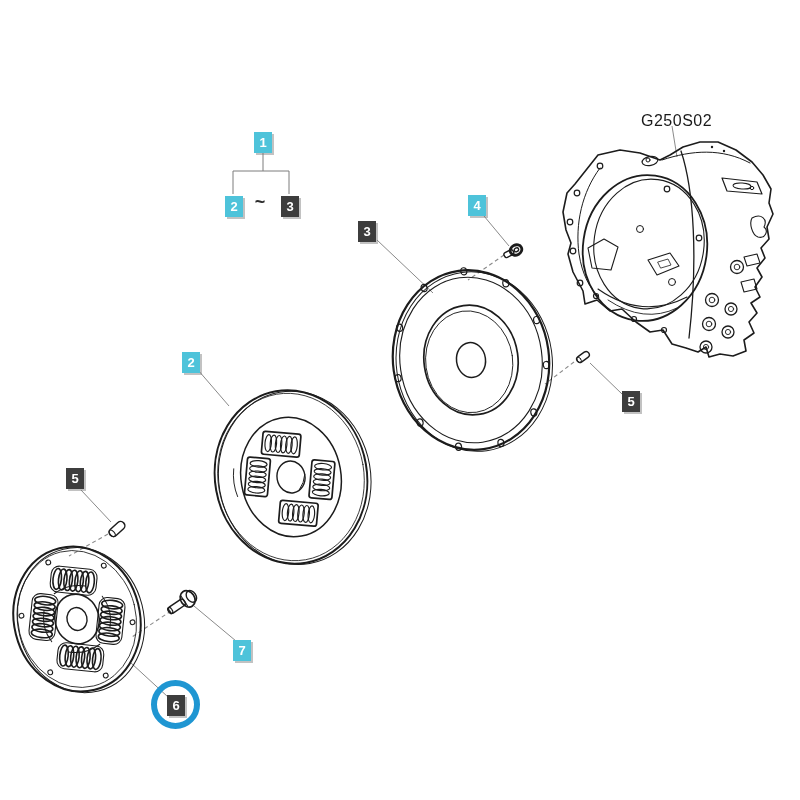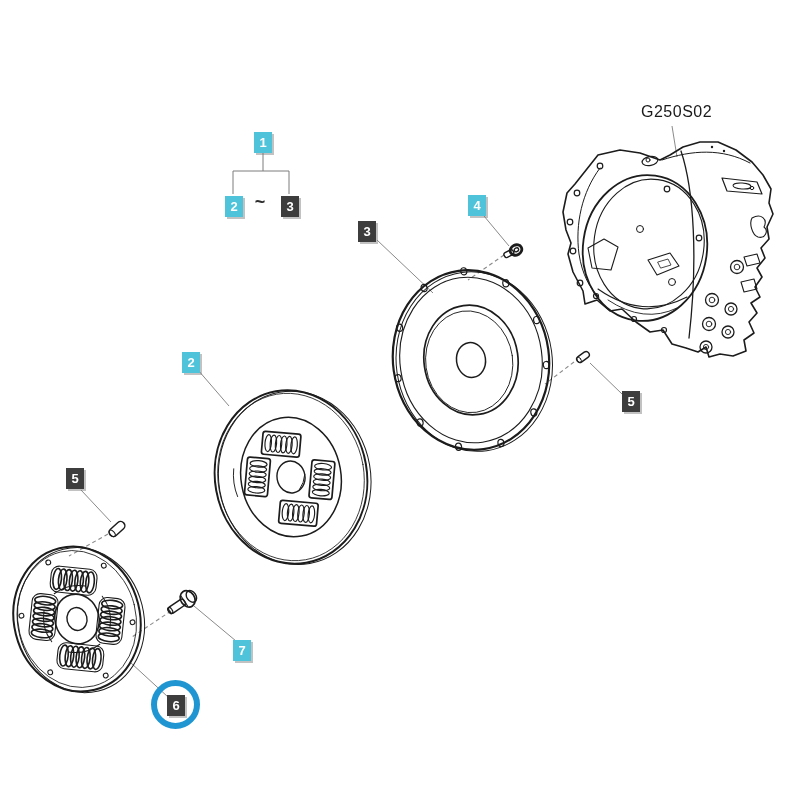--- a/index.html
+++ b/index.html
@@ -8,21 +8,21 @@
   svg{position:absolute;left:0;top:0;}
   .ink{stroke:var(--drawing-line,#1c1c1c);fill:none;stroke-linecap:round;stroke-linejoin:round;}
   .leader{stroke:var(--leader-line-gray,#8a8a8a);stroke-width:1;fill:none;}
   .dash{stroke:var(--leader-line-gray,#8a8a8a);stroke-width:1.1;fill:none;stroke-dasharray:4 3;}
   .bracket{stroke:#7d7d7d;stroke-width:1;fill:none;}
   .callout{position:absolute;width:18px;height:21px;display:flex;align-items:center;justify-content:center;
            font-size:13px;font-weight:bold;color:#fff;box-shadow:2px 2px 0 rgba(120,120,120,0.45);
            cursor:pointer;user-select:none;}
   .cyan{background:var(--callout-cyan,#4ec3da);}
   .dark{background:var(--callout-dark,#3d3d3d);}
-  .title{position:absolute;left:641px;top:103px;font-size:16px;color:#1a1a1a;letter-spacing:0.5px;}
+  .title{position:absolute;left:641px;top:112px;font-size:16px;color:#1a1a1a;letter-spacing:0.5px;}
   .tilde{position:absolute;left:248px;top:192px;width:24px;text-align:center;
          font-size:18px;font-weight:bold;color:#2b2b2b;}
   .ring{position:absolute;left:151px;top:680px;width:37px;height:37px;border-radius:50%;
         border:6.5px solid var(--highlight-ring-blue,#1f96d2);background:transparent;}
 </style>
 </head>
 <body>
 
 <div class="stage">
 

